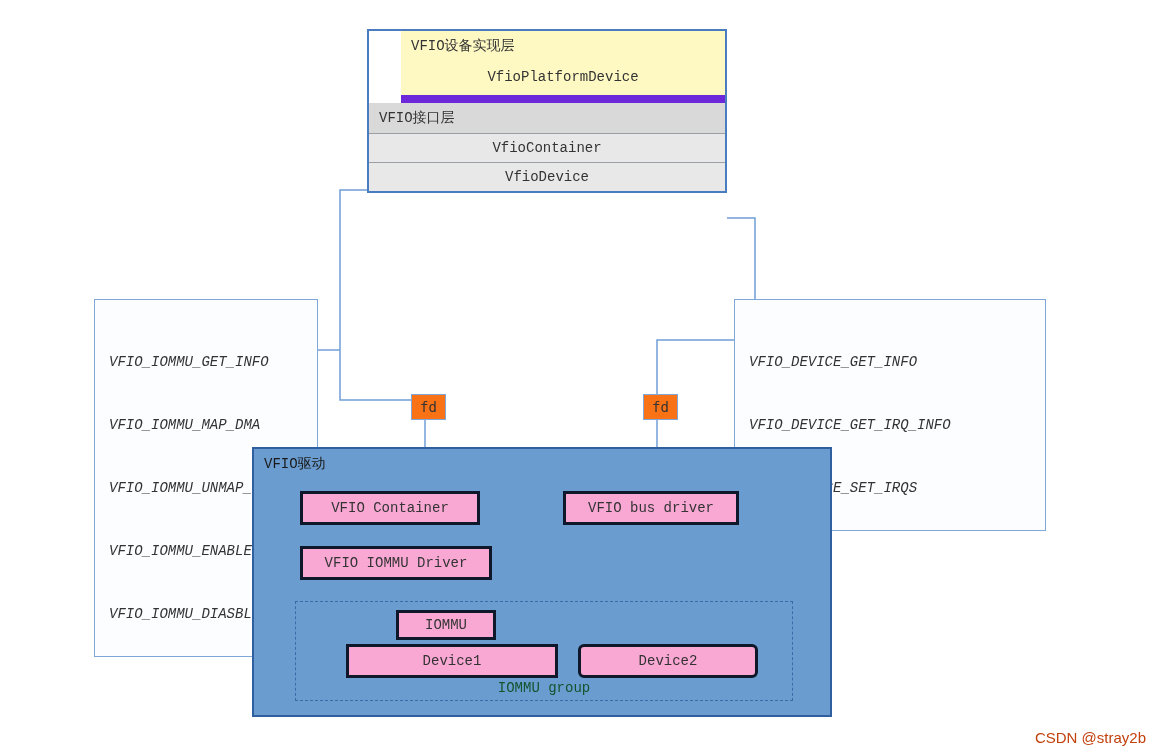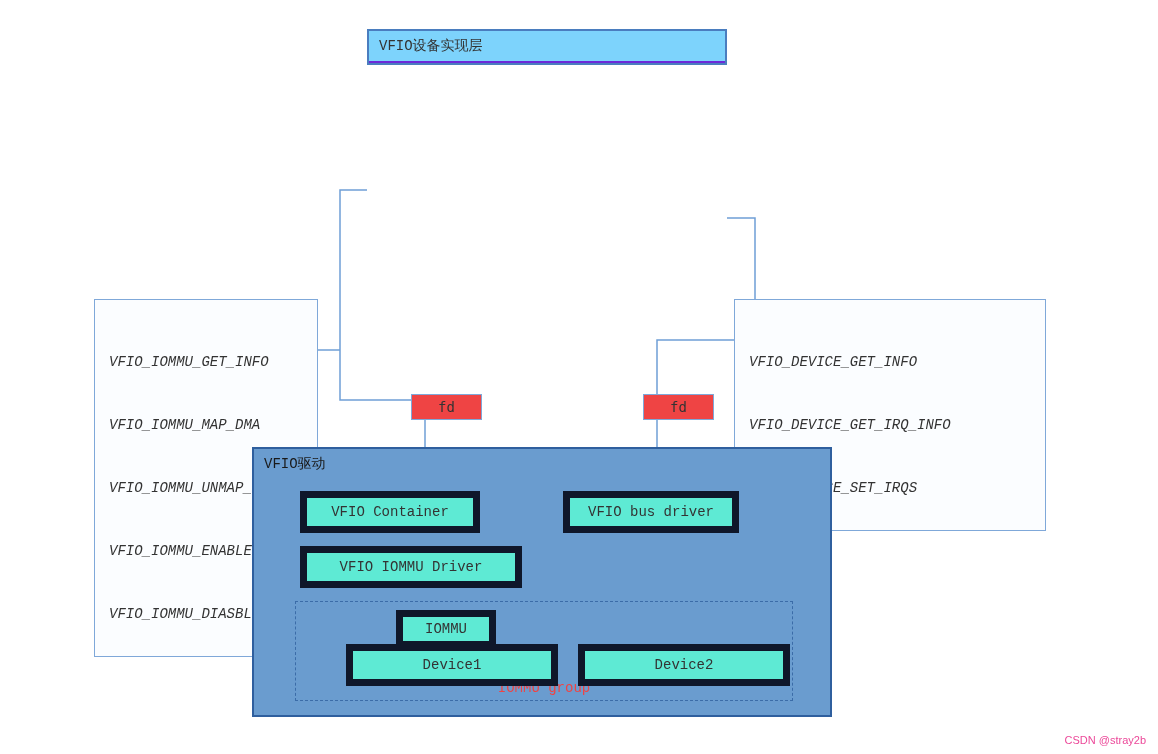--- a/index.html
+++ b/index.html
@@ -16,22 +16,23 @@
   .box {
     position: absolute;
     box-sizing: border-box;
   }
   
   .top-stack {
     left: 367px; top: 29px; width: 360px;
     border: 2px solid #4a7dbf;
   }
   .vfio-dev-layer {
-    background: #7dd3fc;
-    border-bottom: 2px solid #6d28d9;
+    background: #fef9c3;
+    border-bottom: 8px solid #6d28d9;
+    margin-left: 32px;
   }
   .vfio-dev-layer .hdr { padding: 6px 10px; }
   .vfio-dev-layer .body { text-align: center; padding: 8px 4px 10px; }
   .vfio-if-layer {
     background: #e2e2e2;
   }
   .vfio-if-layer .hdr {
     padding: 6px 10px;
     background: #d9d9d9;
     border-bottom: 1px solid #9aa0a6;
@@ -51,69 +52,69 @@
     padding: 10px 14px;
     line-height: 1.5;
     white-space: pre;
     font-style: italic;
   }
   .api-left { left: 94px; top: 299px; width: 224px; }
   .api-right { left: 734px; top: 299px; width: 312px; }
 
   
   .fd {
-    background: #ef4444;
+    background: #f97316;
     border: 1px solid #7fa8d9;
-    padding: 4px 26px;
+    padding: 4px 8px;
     font-family: "Consolas", monospace;
   }
   .fd-left { left: 411px; top: 394px; }
   .fd-right { left: 643px; top: 394px; }
 
   
   .driver {
     left: 252px; top: 447px; width: 580px; height: 270px;
     background: #6a9ccf;
     border: 2px solid #2f5f9e;
   }
   .driver .hdr { padding: 6px 10px; color: #1a1a1a; }
 
   .inner-box {
     position: absolute;
-    background: #5eead4;
-    border: 7px solid #0f172a;
+    background: #f9a8d4;
+    border: 3px solid #0f172a;
     text-align: center;
     padding: 6px 8px;
     box-sizing: border-box;
   }
   .container-box { left: 300px; top: 491px; width: 180px; }
   .busdrv-box   { left: 563px; top: 491px; width: 176px; }
-  .iommudrv-box { left: 300px; top: 546px; width: 222px; }
+  .iommudrv-box { left: 300px; top: 546px; width: 192px; }
 
   .group-box {
     left: 295px; top: 601px; width: 498px; height: 100px;
     border: 1px dashed #3b6ca8;
     box-sizing: border-box;
     position: absolute;
   }
   .group-label {
     position: absolute; left: 0; right: 0; bottom: 4px;
-    text-align: center; color: #ef4444;
+    text-align: center; color: #14532d;
   }
   .iommu-box   { left: 396px; top: 610px; width: 100px; padding:4px; }
   .device1-box { left: 346px; top: 644px; width: 212px; }
-  .device2-box { left: 578px; top: 644px; width: 212px; }
+  .device2-box { left: 578px; top: 644px; width: 180px; border-radius: 6px; }
 
   
   .watermark {
     position: absolute;
     right: 12px; bottom: 8px;
-    color: #ec4899;
+    color: #c2410c;
     font-family: Arial, sans-serif;
-    font-size: 11px;
+    font-size: 15px;
   }
 
   svg.lines {
     position: absolute;
     left: 0; top: 0;
     width: 1158px; height: 754px;
     pointer-events: none;
   }
 </style>
 </head>
@@ -139,20 +140,26 @@
   <line x1="425" y1="521" x2="425" y2="546" stroke="#6f9fd6" stroke-width="1.5" marker-end="url(#arrow)"></line>
 
   <line x1="445" y1="576" x2="445" y2="610" stroke="#6f9fd6" stroke-width="1.5" marker-end="url(#arrow)"></line>
 
   <line x1="657" y1="521" x2="657" y2="644" stroke="#6f9fd6" stroke-width="1.5" marker-end="url(#arrow)"></line>
 </svg>
 
 <div class="box top-stack">
   <div class="vfio-dev-layer">
     <div class="hdr">VFIO设备实现层</div>
+    <div class="body">VfioPlatformDevice</div>
+  </div>
+  <div class="vfio-if-layer">
+    <div class="hdr">VFIO接口层</div>
+    <div class="row">VfioContainer</div>
+    <div class="row">VfioDevice</div>
   </div>
 </div>
 
 <div class="box api-list api-left">
   <div>VFIO_IOMMU_GET_INFO</div>
   <div>VFIO_IOMMU_MAP_DMA</div>
   <div>VFIO_IOMMU_UNMAP_DAM</div>
   <div>VFIO_IOMMU_ENABLE</div>
   <div>VFIO_IOMMU_DIASBLE</div>
 </div>

